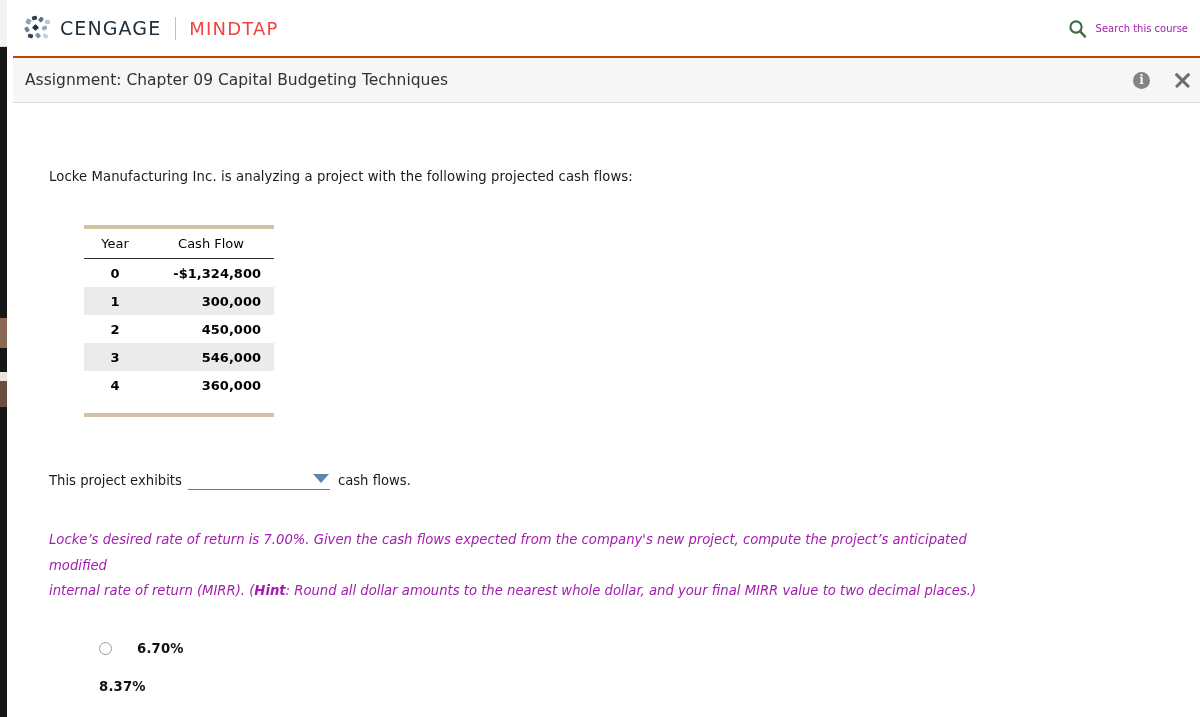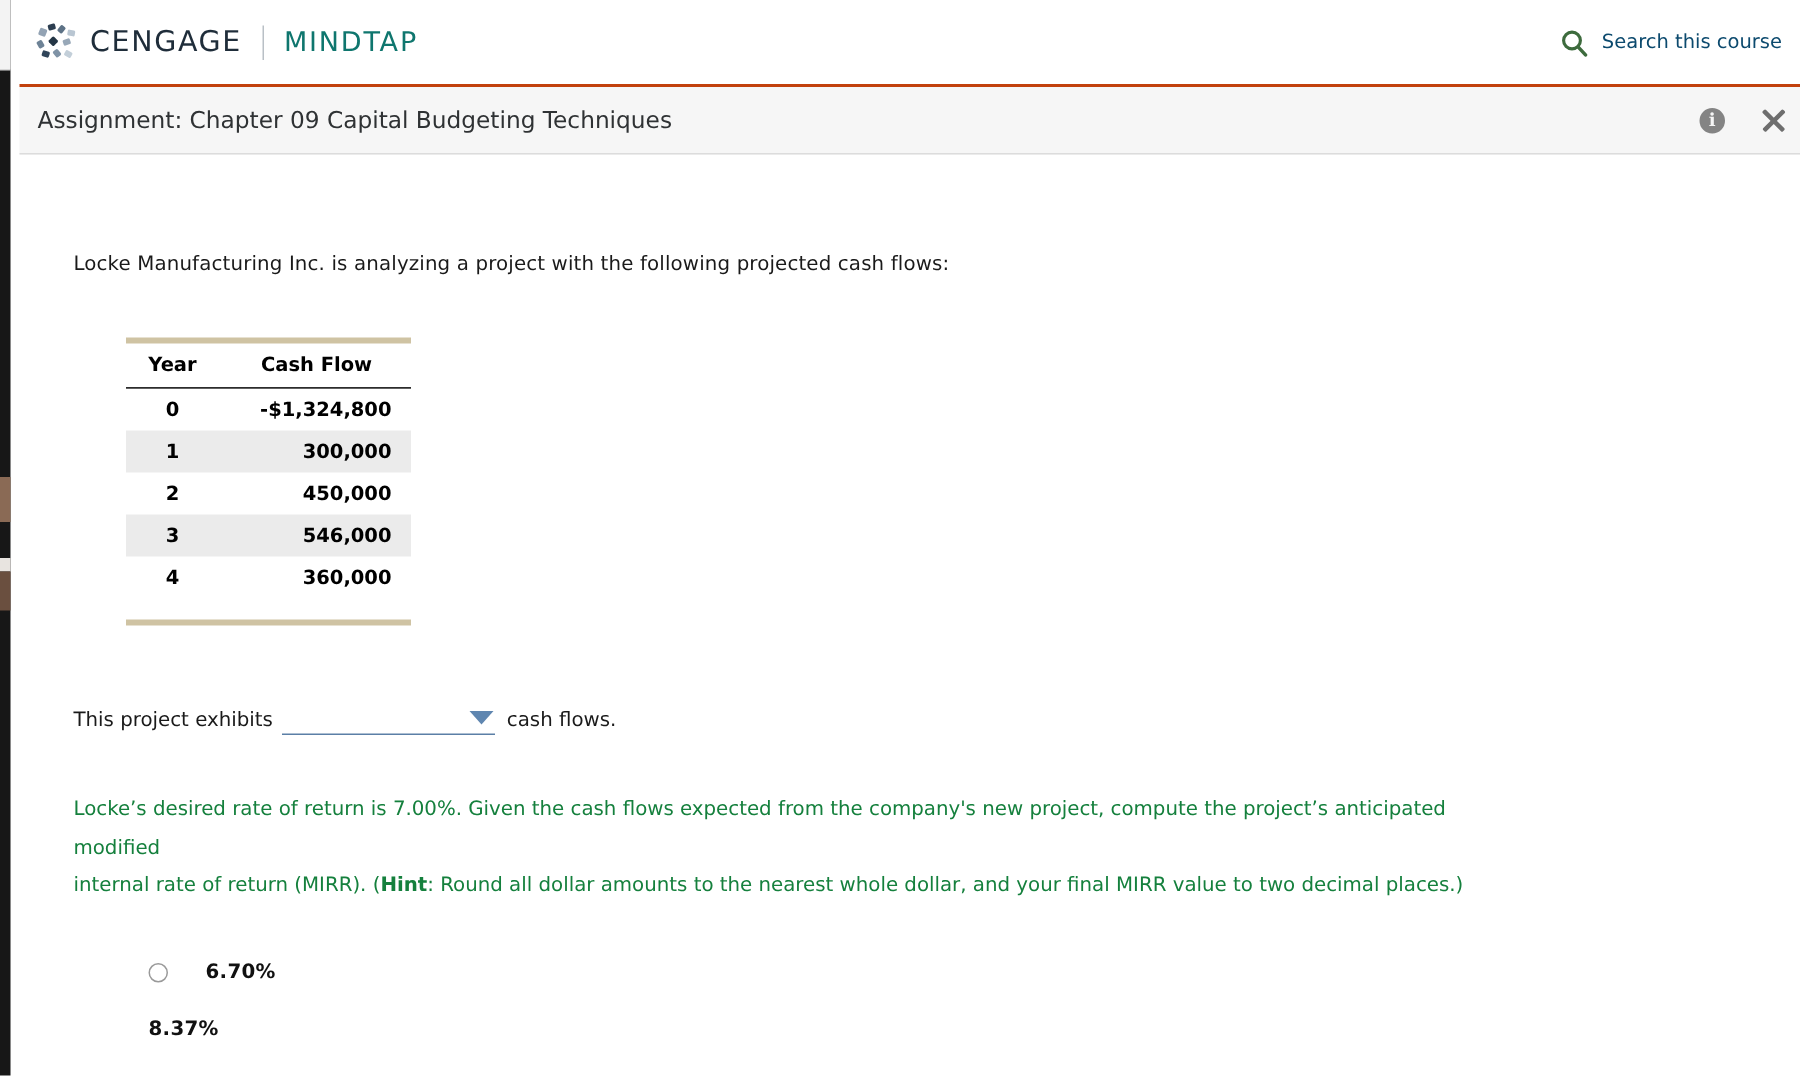--- a/index.html
+++ b/index.html
@@ -52,34 +52,34 @@
     font-weight: 400;
   }
   .brand-divider {
     width: 1px; height: 23px;
     background: #b9c0c6;
     margin: 0 13px 0 14px;
   }
   .mindtap-word {
     font-size: 18px;
     letter-spacing: 1.2px;
-    color: #0f766e;
+    color: #ef4444;
     font-weight: 400;
   }
   .brand-right {
     margin-left: auto;
     display: flex;
     align-items: center;
     gap: 9px;
     padding-right: 18px;
     cursor: pointer;
   }
   .search-label {
-    font-size: 13px;
-    color: #0c4a6e;
+    font-size: 10px;
+    color: #a21caf;
   }
 
   
   .assignment-bar {
     position: relative;
     height: 47px;
     background: #f6f6f6;
     border-top: 2px solid #c2410c;
     border-bottom: 1px solid #dcdcdc;
     display: flex;
@@ -138,21 +138,21 @@
 
   
   .cf-table-wrap { margin-top: 41px; }
   table.cf-table {
     border-collapse: collapse;
     width: 190px;
     margin-left: 35px;
   }
   table.cf-table thead th {
     font-size: 13px;
-    font-weight: bold;
+    font-weight: normal;
     color: #000;
     padding: 7px 0 7px 0;
     border-bottom: 1.3px solid #2c2c2c;
   }
   table.cf-table thead th.col-year { width: 62px; text-align: center; }
   table.cf-table thead th.col-cf   { width: 128px; text-align: center; padding-left: 2px; }
   table.cf-table tbody td {
     font-size: 13px;
     color: #000;
     padding: 6.5px 0;
@@ -197,23 +197,24 @@
     border-top: 9px solid #5f86b0;
     margin-bottom: 3px;
     margin-right: 1px;
   }
   .dd-post { padding-bottom: 2px; }
 
   
   .question {
     margin-top: 37px;
     font-size: 13.2px;
-    color: #15803d;
+    color: #a21caf;
     max-width: 975px;
     line-height: 1.95;
+    font-style: italic;
   }
   .question b { font-weight: bold; }
 
   
   .options { margin-top: 25px; }
   .option-row {
     display: flex;
     align-items: center;
     height: 38px;
     padding-left: 50px;

